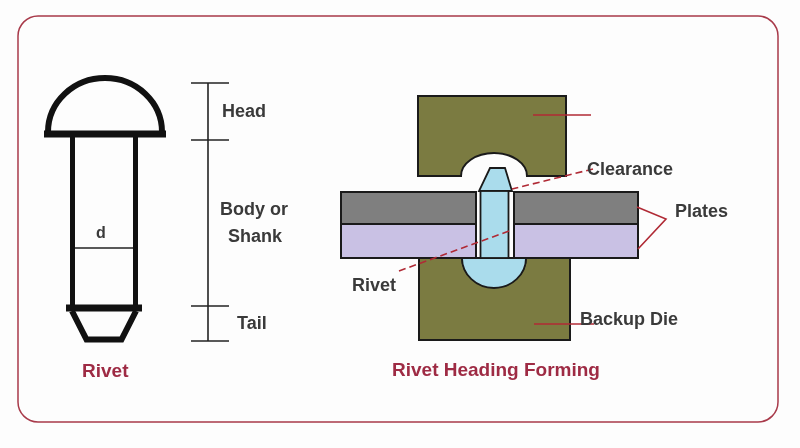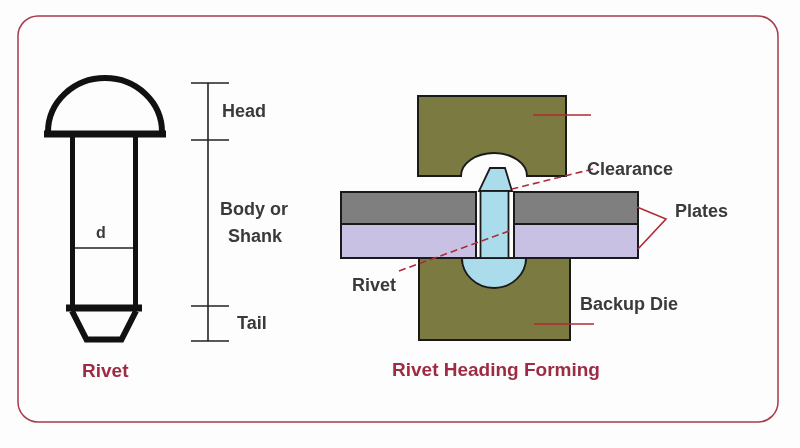--- a/index.html
+++ b/index.html
@@ -64,16 +64,16 @@
   <div class="lbl" style="left:222px;top:100px;">Head</div>
   <div class="lbl" style="left:220px;top:198px;">Body or</div>
   <div class="lbl" style="left:220px;top:225px;margin-left:8px;">Shank</div>
   <div class="lbl" style="left:226px;top:312px;margin-left:11px;">Tail</div>
 
   <div class="caption" style="left:82px;top:360px;">Rivet</div>
 
   <div class="lbl" style="left:587px;top:158px;">Clearance</div>
   <div class="lbl" style="left:675px;top:200px;">Plates</div>
   <div class="lbl" style="left:352px;top:274px;">Rivet</div>
-  <div class="lbl" style="left:580px;top:293px;text-align:right;">Backup Die</div>
+  <div class="lbl" style="left:580px;top:308px;text-align:right;">Backup Die</div>
 
   <div class="caption" style="left:392px;top:359px;">Rivet Heading Forming</div>
 </div>
 
 </body></html>

